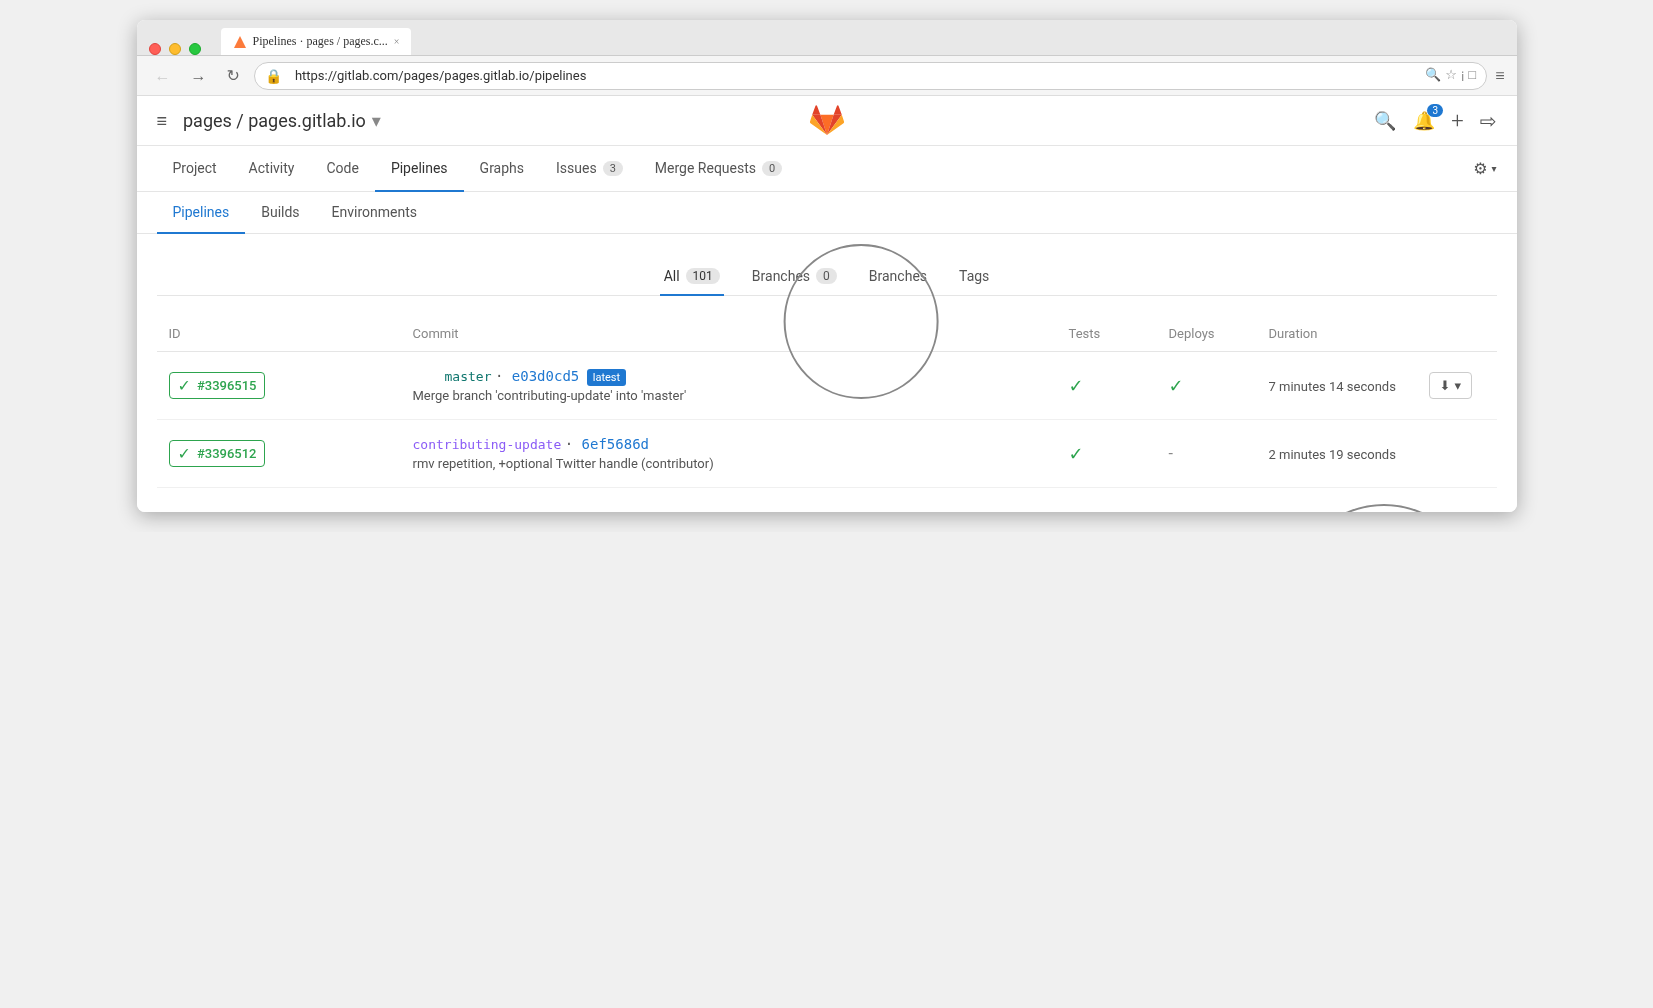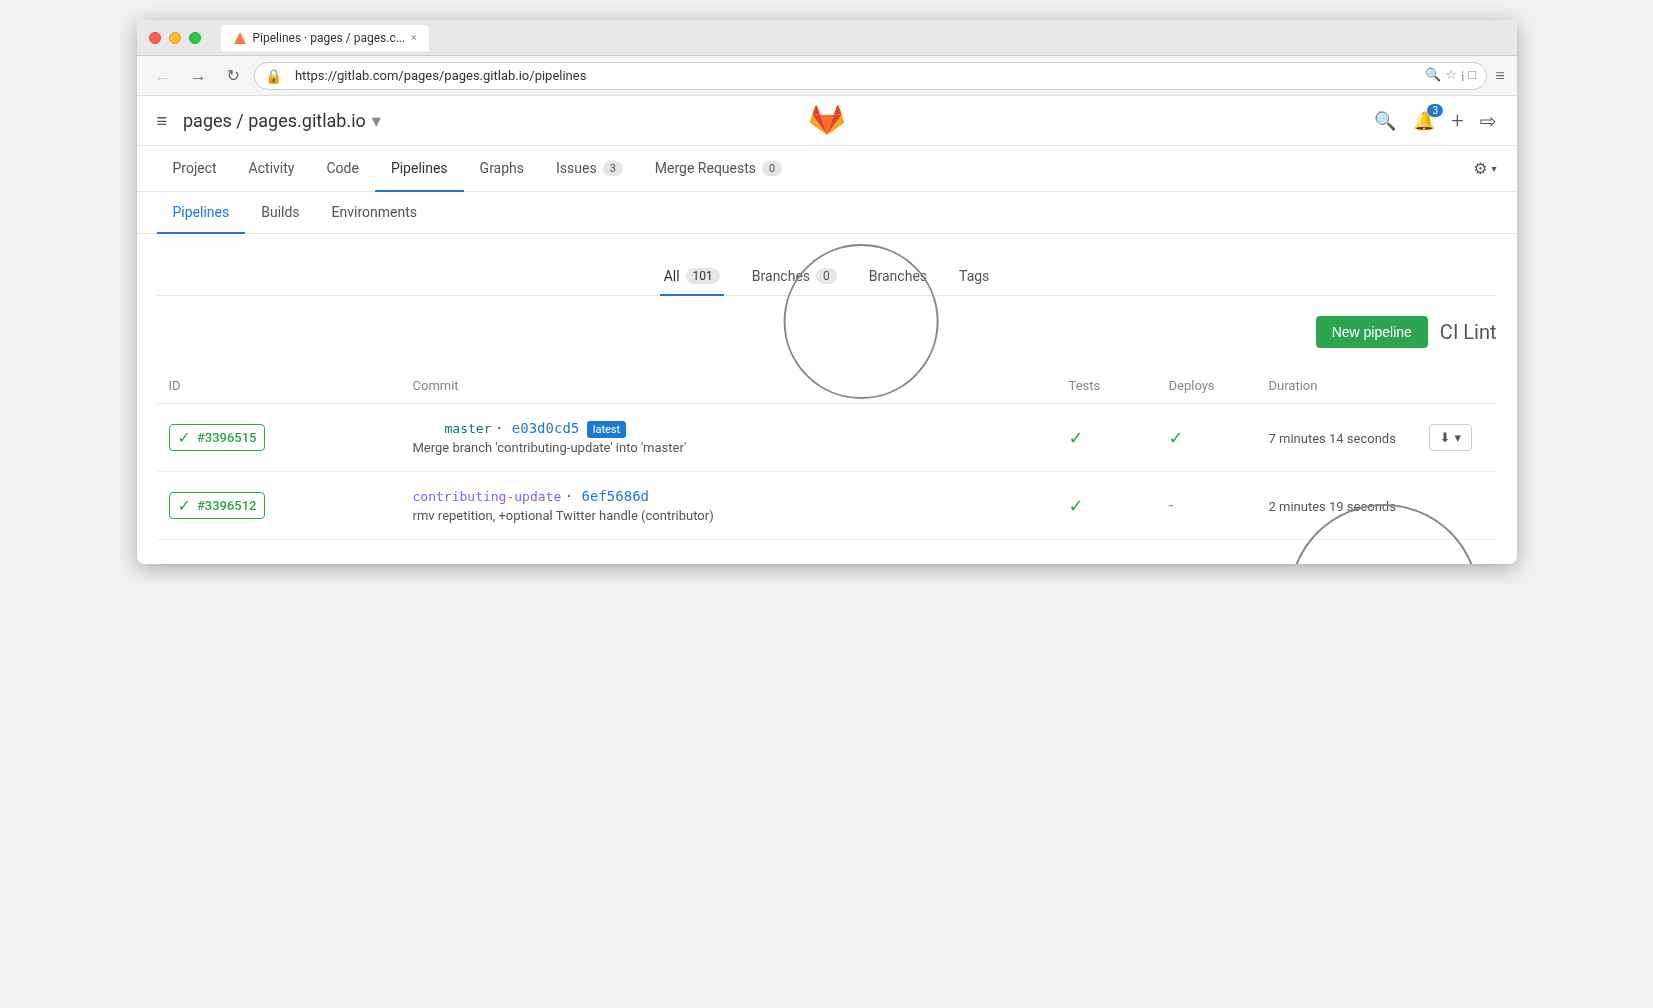--- a/index.html
+++ b/index.html
@@ -12,24 +12,25 @@
       border-radius: 8px;
       overflow: hidden;
       box-shadow: 0 4px 20px rgba(0,0,0,0.3);
       background: #fff;
     }
 
     .browser-titlebar {
       background: #e8e8e8;
       height: 36px;
       display: flex;
-      align-items: center;
+      align-items: flex-end;
       padding: 0 12px;
       gap: 8px;
       border-bottom: 1px solid #ccc;
+      font-family: Liberation Serif, serif;
     }
 
     .traffic-light { width: 12px; height: 12px; border-radius: 50%; }
     .traffic-red { background: #ff5f57; border: 1px solid #e0443e; }
     .traffic-yellow { background: #febc2e; border: 1px solid #d4a017; }
     .traffic-green { background: #28c840; border: 1px solid #1aab2c; }
 
     .browser-tab {
       margin-left: 12px;
       background: #fff;
@@ -418,24 +419,20 @@
           <span class="filter-tab-badge">0</span>
         </div>
         <div class="filter-tab">
           <span>Branches</span>
         </div>
         <div class="filter-tab">
           <span>Tags</span>
         </div>
       </div>
 
-      <div class="actions-row">
-        <button class="btn-green">New pipeline</button>
-        <span class="ci-lint-label" style="cursor:pointer; color:#555; font-size:20px; font-weight:400;">CI Lint</span>
-      </div>
 
       <table class="pipeline-table">
         <thead>
           <tr>
             <th>ID</th>
             <th>Commit</th>
             <th style="width:100px;">Tests</th>
             <th style="width:100px;">Deploys</th>
             <th style="width:160px;">Duration</th>
             <th style="width:80px;"></th>

